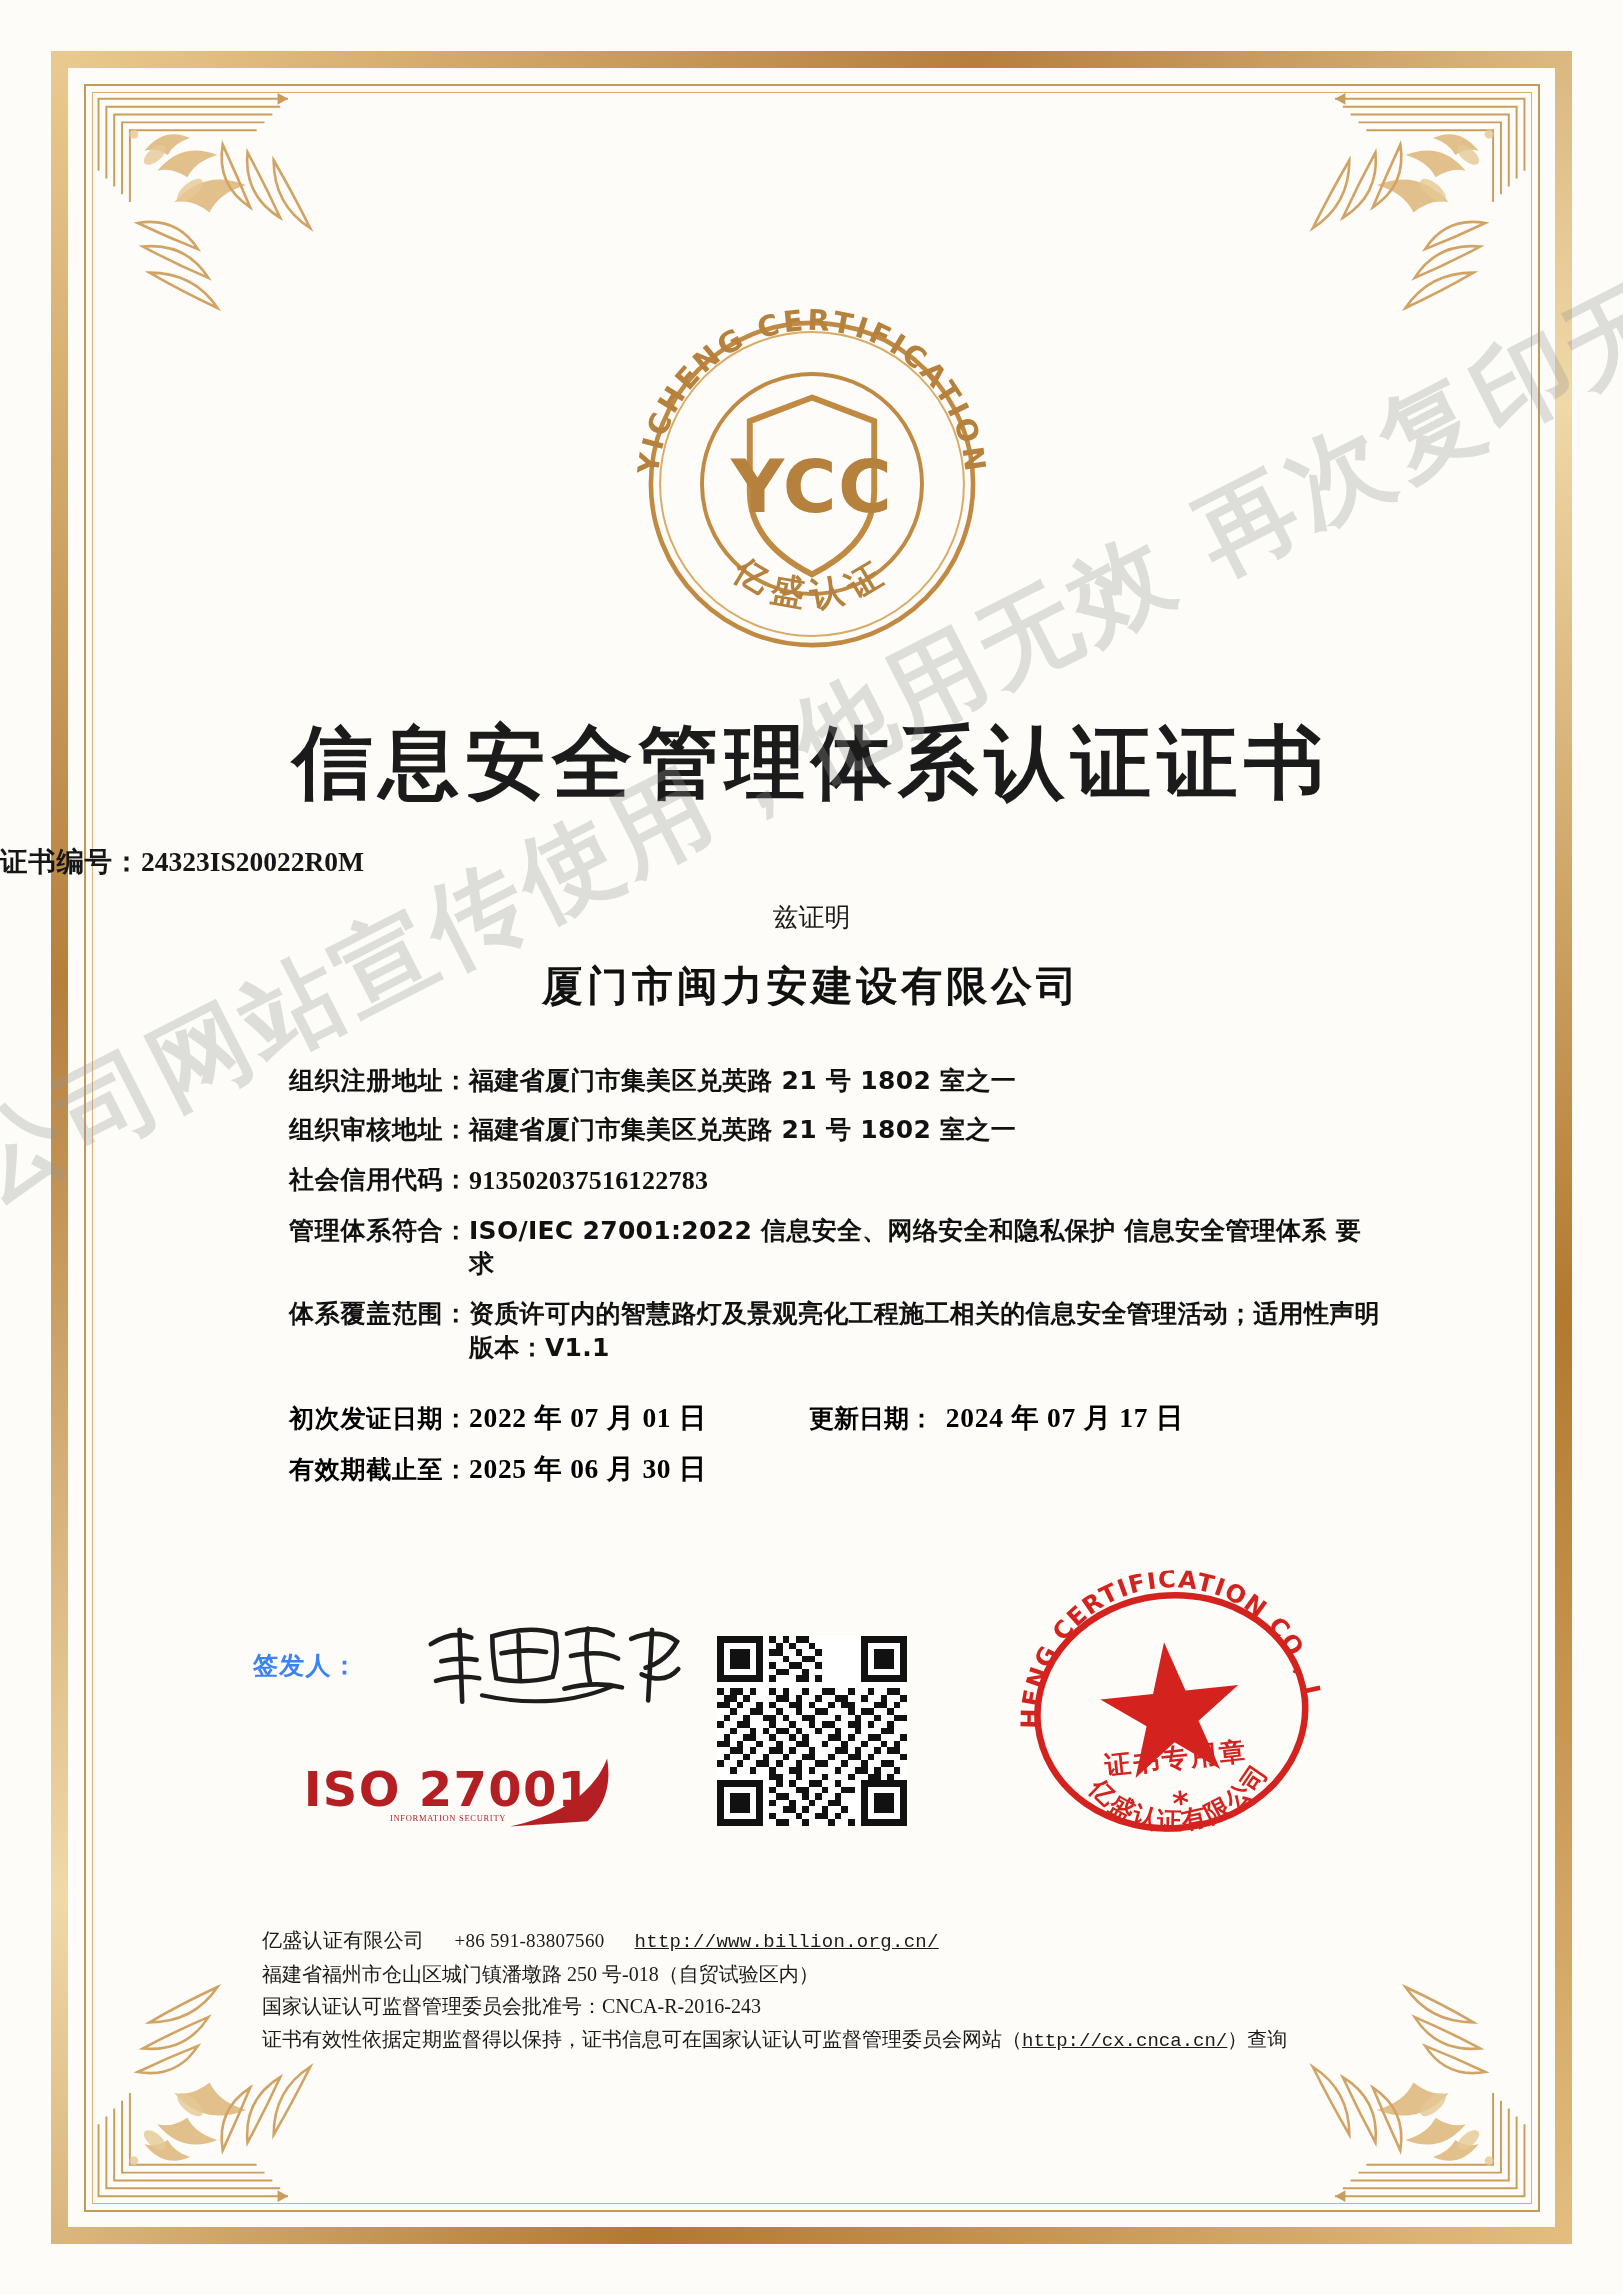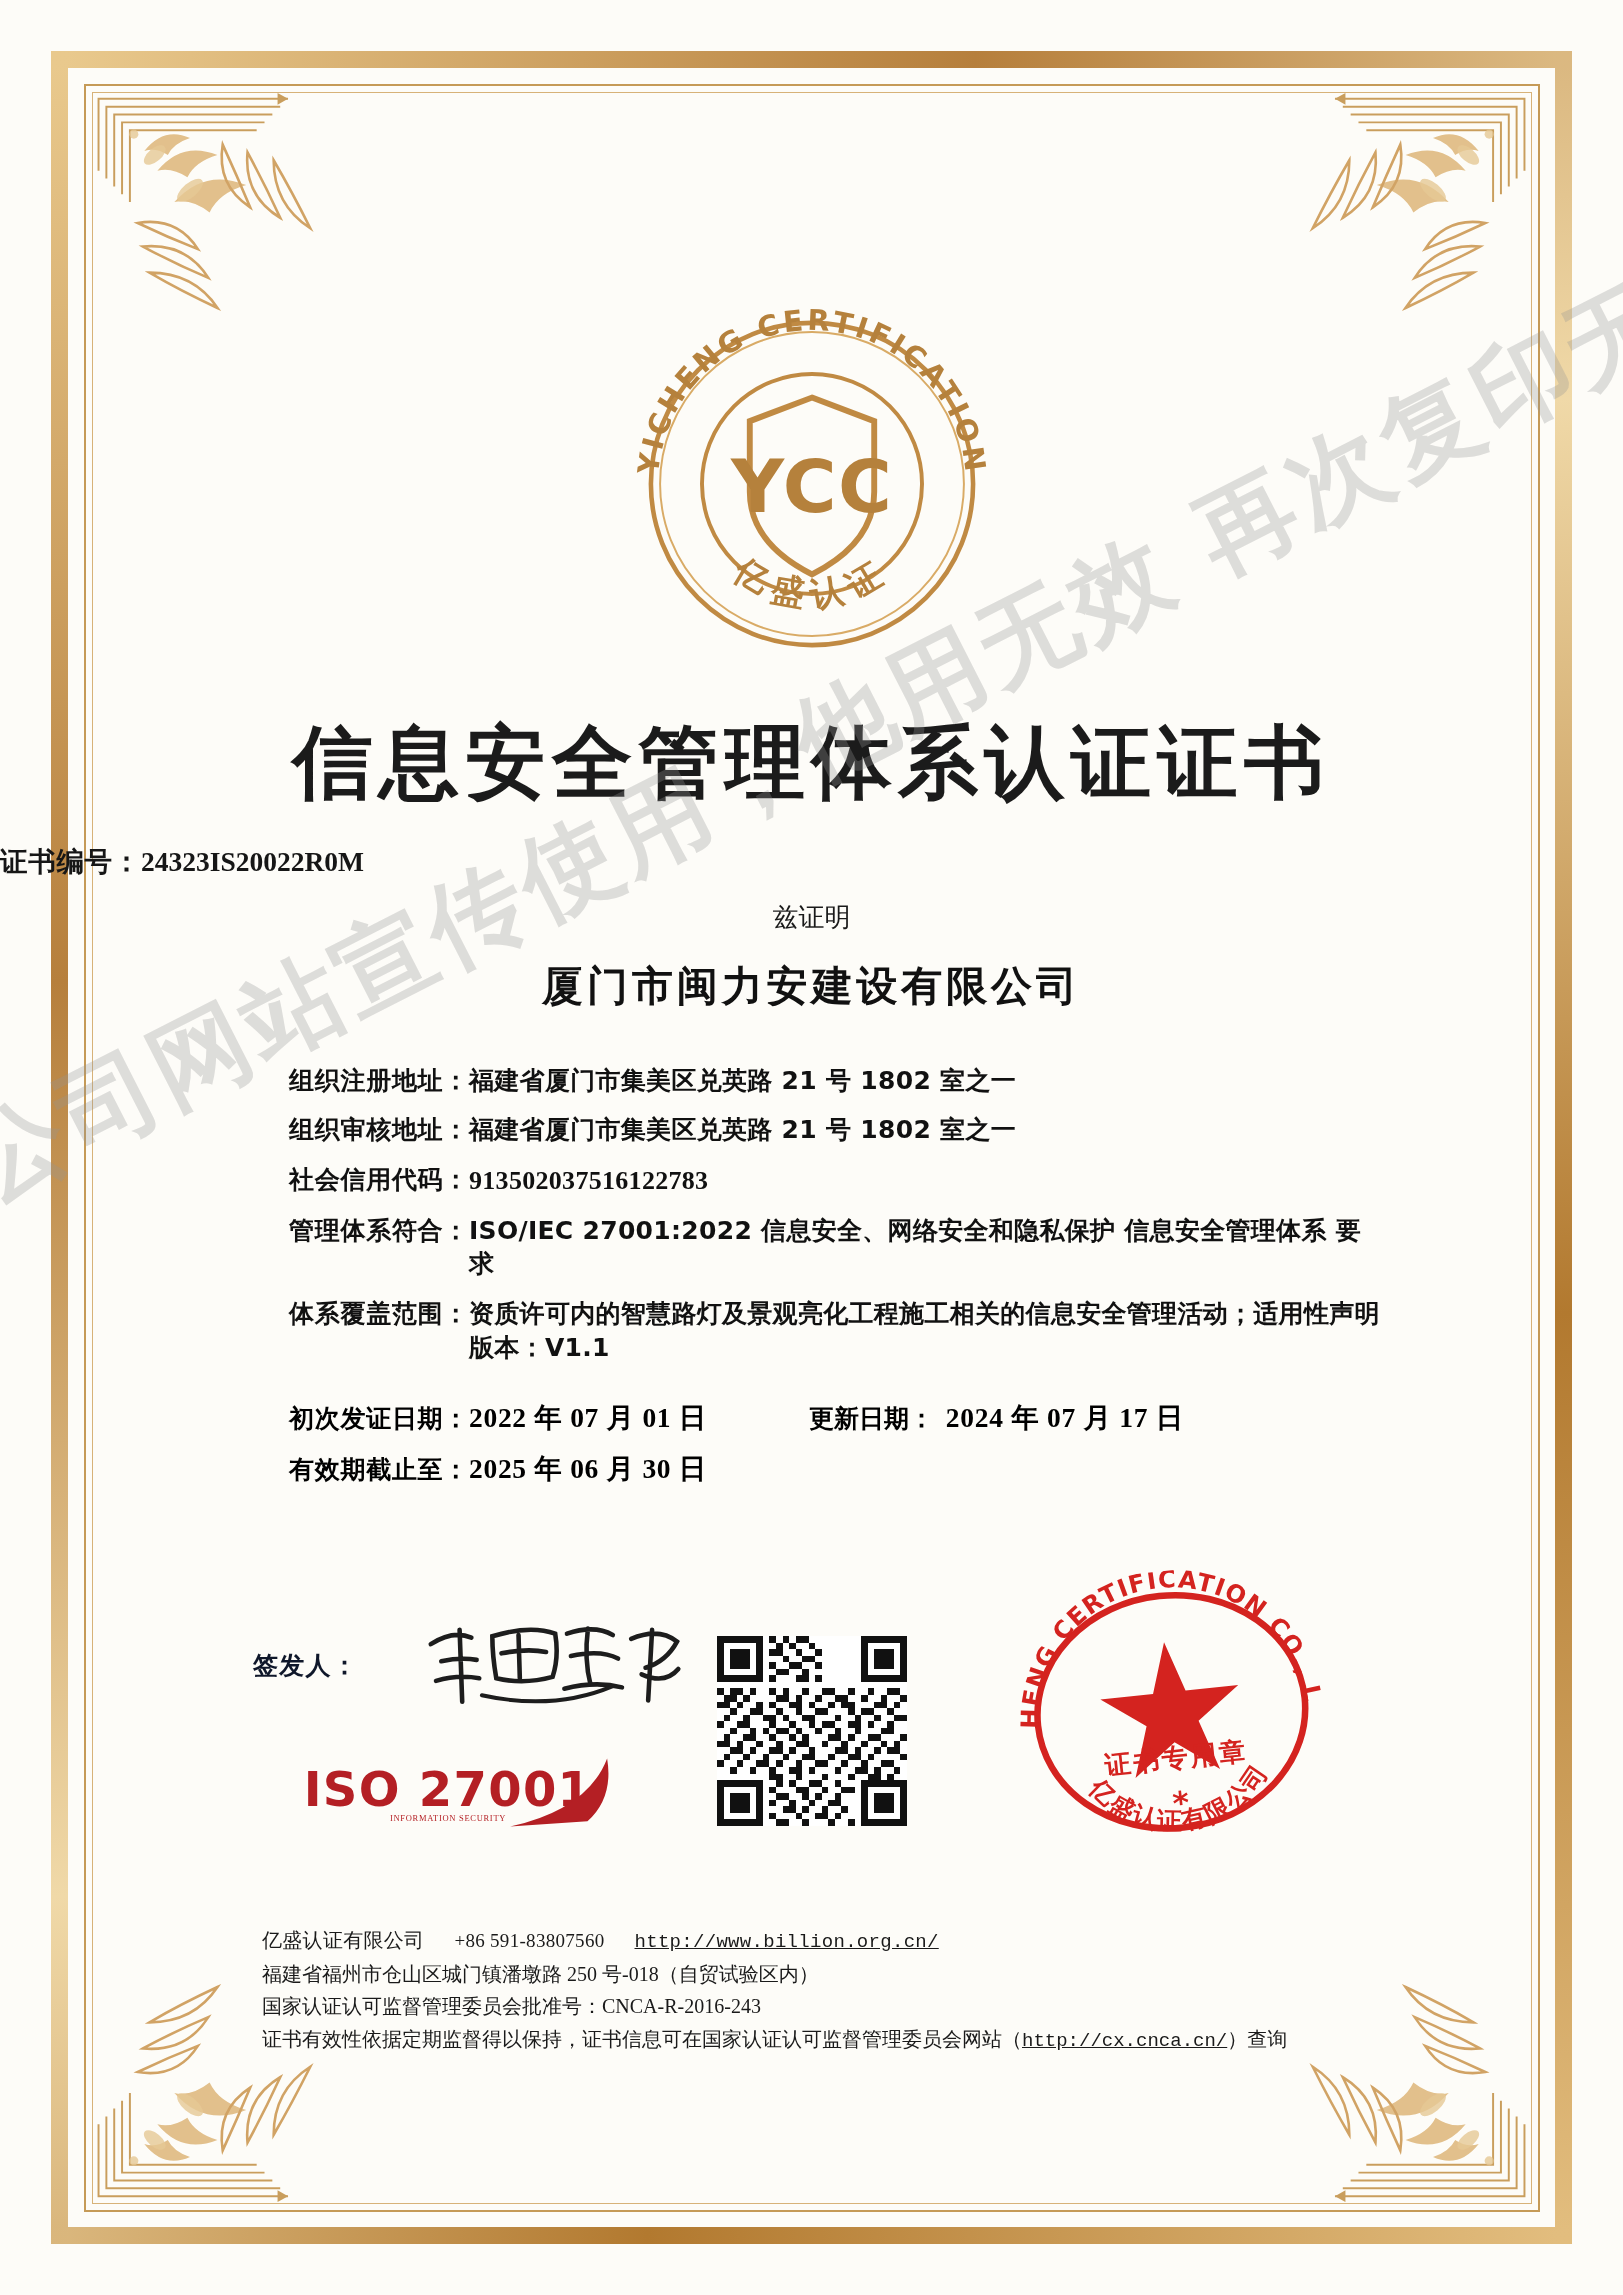--- a/index.html
+++ b/index.html
@@ -166,21 +166,21 @@
   }
 
   
   .sign-label {
     position: absolute;
     left: 253px;
     top: 1649px;
     font-family: "DejaVu Sans", sans-serif;
     font-weight: bold;
     font-size: 25px;
-    color: #0f172a;
+    color: #3b82f6;
     letter-spacing: 1.3px;
   }
   .signature {
     position: absolute;
     left: 419px;
     top: 1610px;
     width: 275px;
     height: 105px;
   }
 

